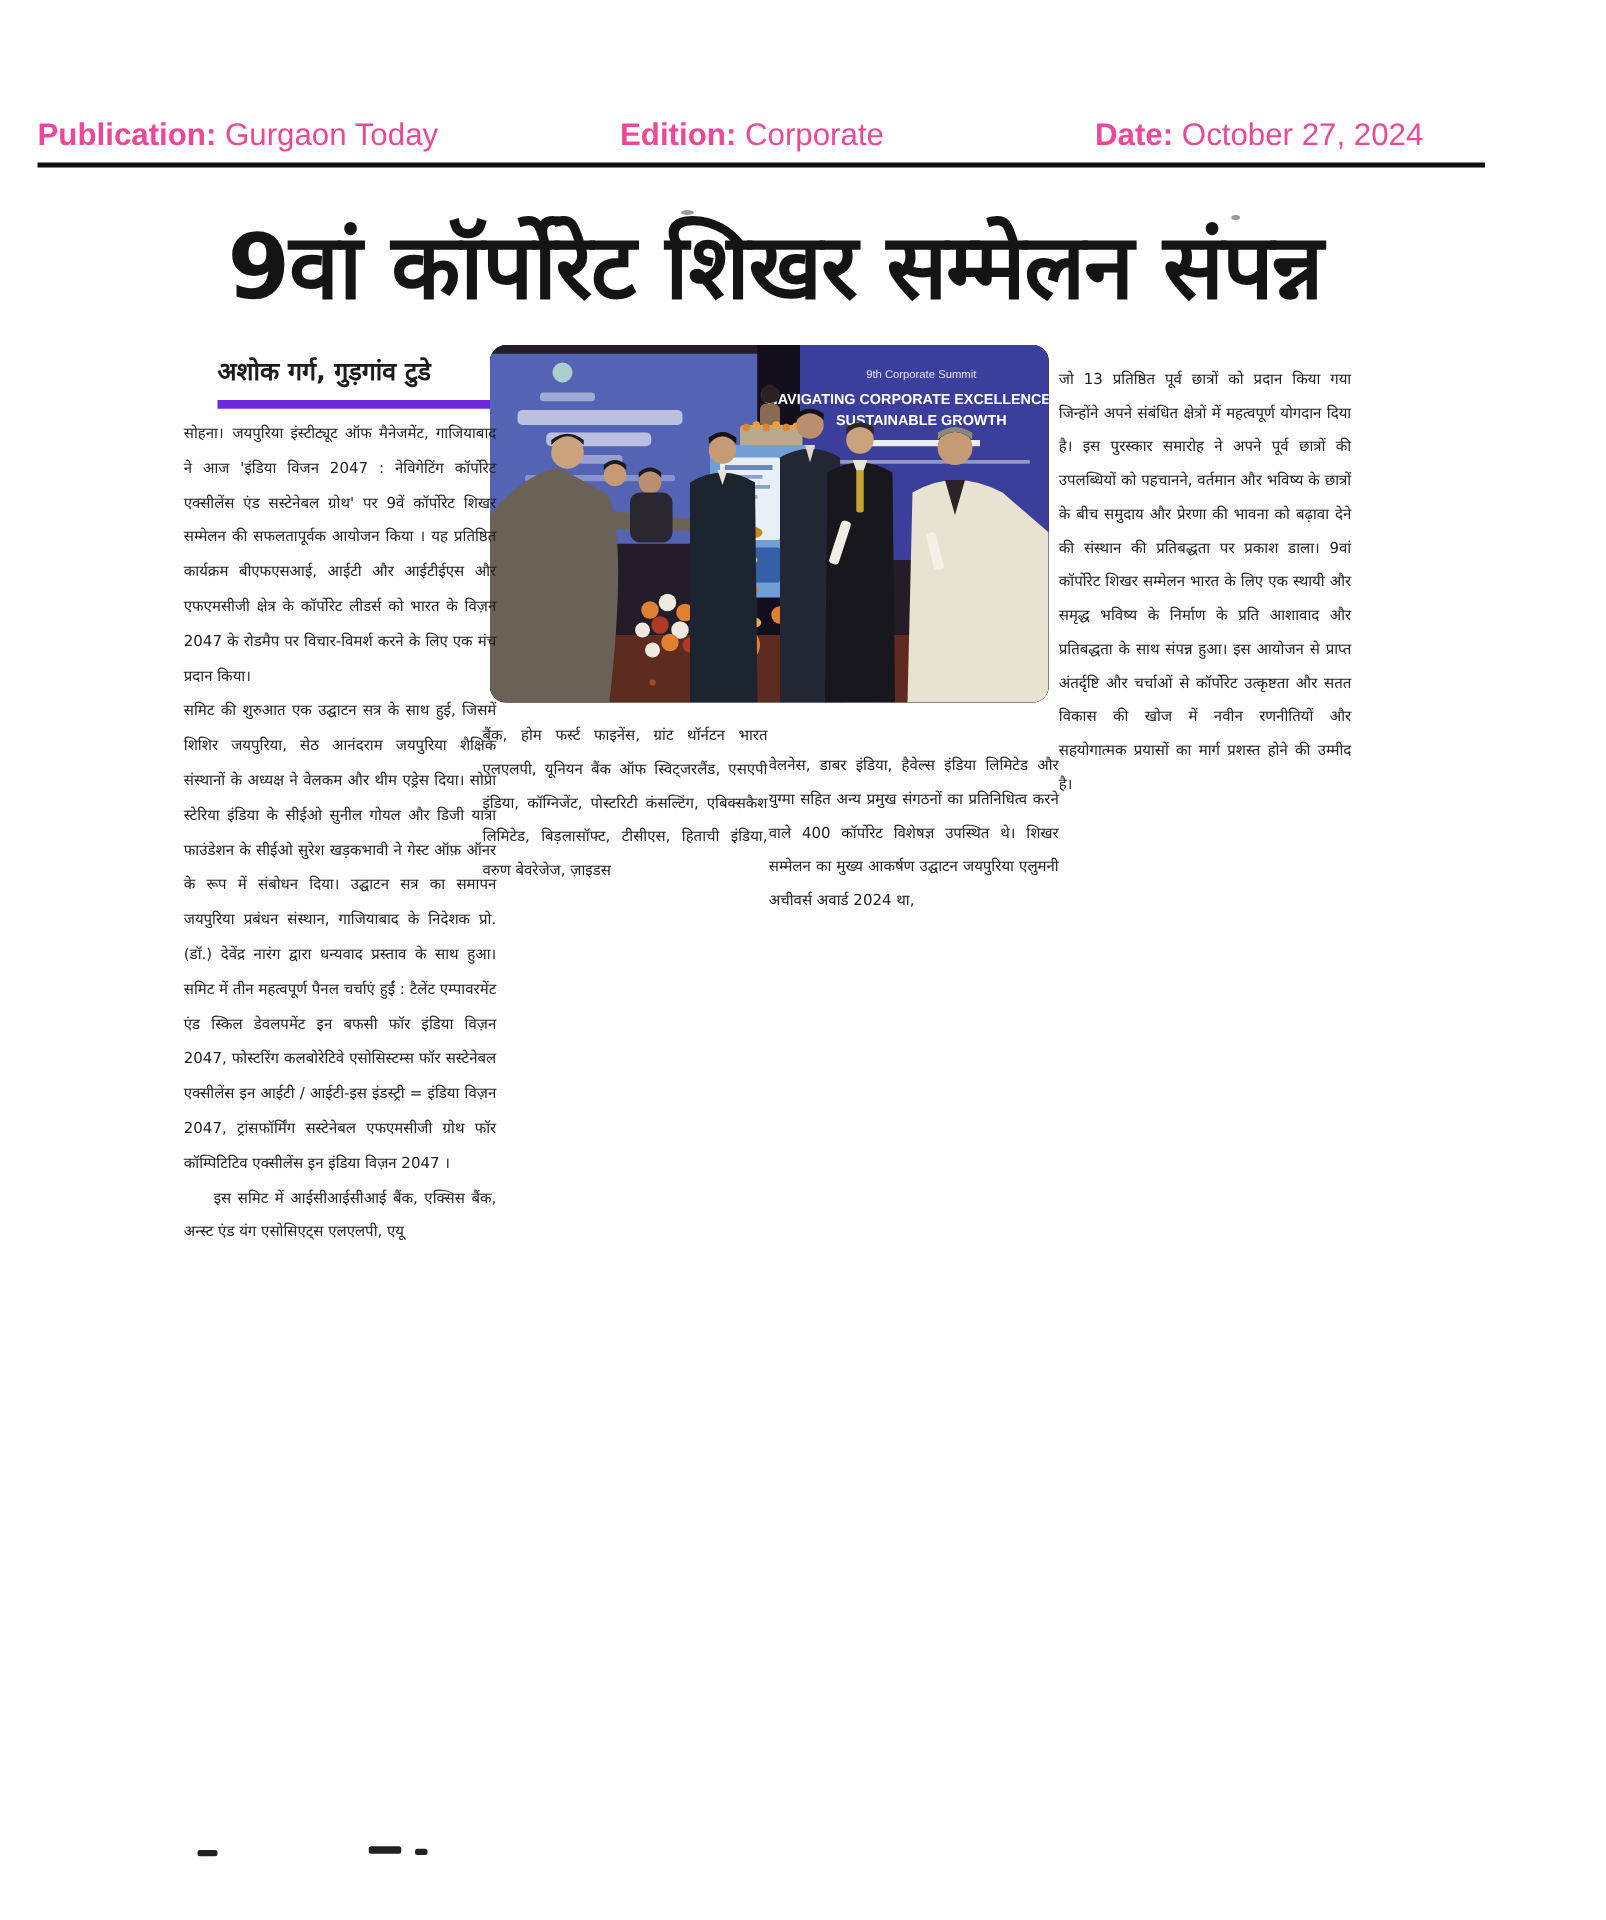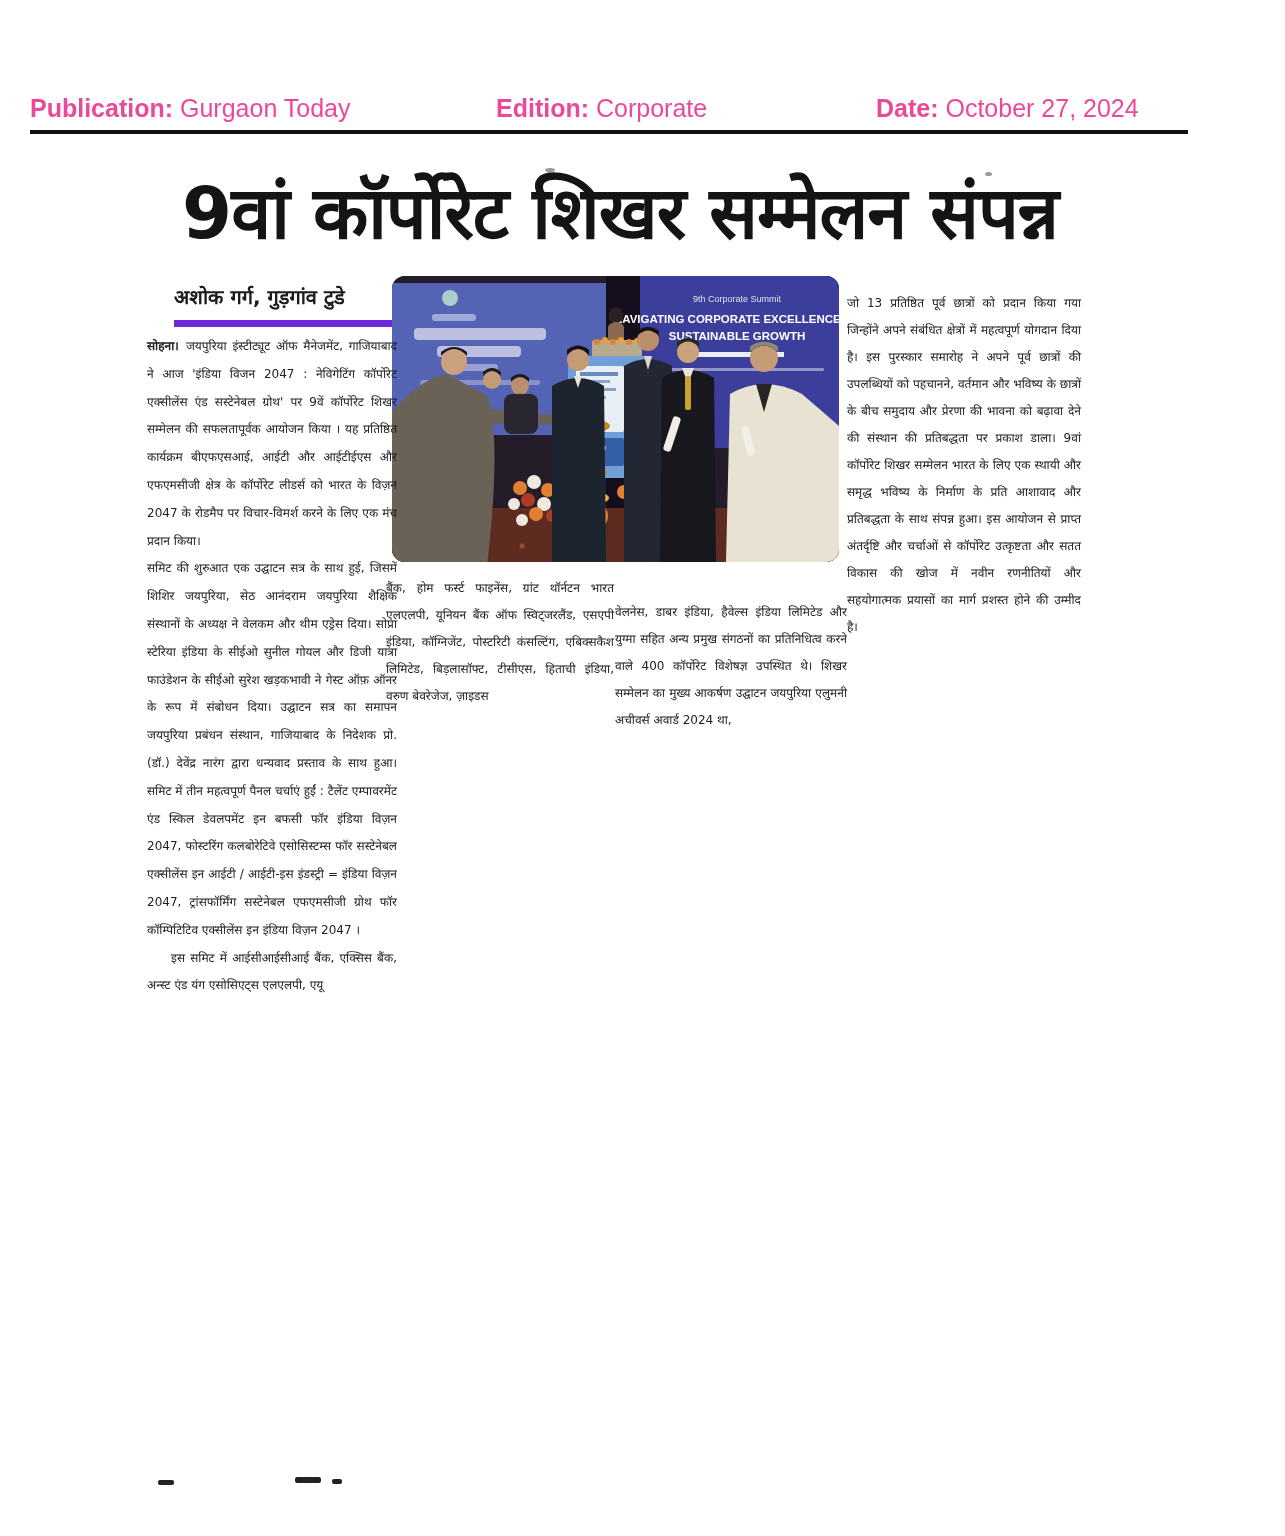--- a/index.html
+++ b/index.html
@@ -48,21 +48,21 @@
     position: absolute;
     font-size: 12px; line-height: 27.8px;
     text-align: justify; color: #222;
   }
   .col p { margin: 0; }
   .col p.ind { text-indent: 24px; }
   .col1 { left: 147px; top: 333px;  width: 250px; }
   .col2 { left: 386px; top: 575px;  width: 228px; line-height: 27px; }
   .col3 { left: 615px; top: 571px;  width: 232px; line-height: 27px; margin-top: 28px; }
   .col4 { left: 847px; top: 290px;  width: 234px; line-height: 27px; }
-  .dateline { font-weight: 700; margin-right: 7px; }
+  .dateline { font-weight: 400; margin-right: 7px; }
 
   
   .photo {
     position: absolute; left: 392px; top: 276px; width: 447px; height: 286px;
     overflow: hidden; background: #241c28; border-radius: 13px;
   }
   .photo svg { display: block; }
 
   
   .artifact { position: absolute; background: #222; border-radius: 2px; }

